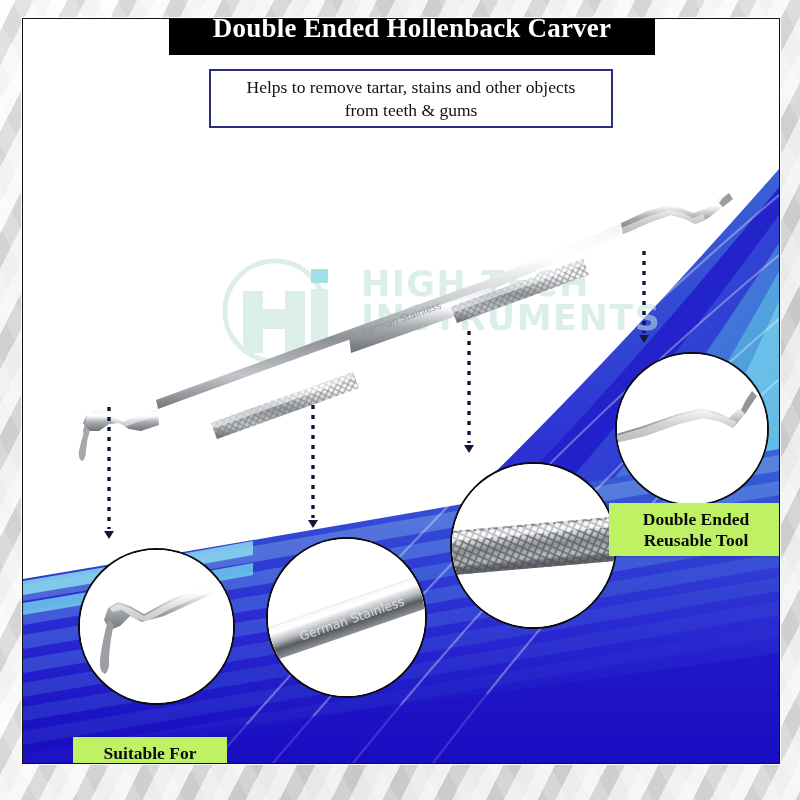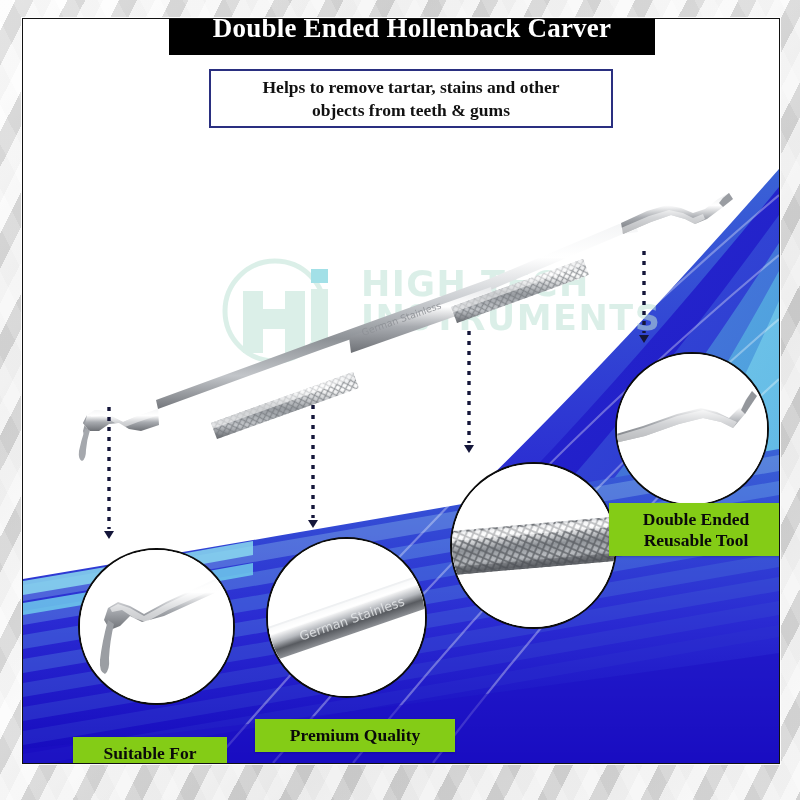--- a/index.html
+++ b/index.html
@@ -50,21 +50,21 @@
   }
 
   
   #subtitle{
     position:absolute;left:186px;top:50px;width:400px;height:55px;
     background:#ffffff;border:2px solid #2a2f80;
     display:flex;align-items:center;justify-content:center;
     z-index:29;
   }
   #subtitle .stxt{
-    color:#111111;font-size:17.5px;font-weight:bold;line-height:1.28;
+    color:#111111;font-size:17.5px;font-weight:normal;line-height:1.28;
     text-align:center;padding:0 24px;
   }
 
   
   #watermark{
     position:absolute;left:190px;top:236px;width:420px;height:110px;
     z-index:4;pointer-events:none;opacity:.55;
   }
   #wm-text{
     position:absolute;left:148px;top:12px;
@@ -80,21 +80,21 @@
   .mag{
     position:absolute;border-radius:50%;
     background:#ffffff;border:2.5px solid #0c0c0c;
     overflow:hidden;z-index:20;
   }
   .mag .inner{position:absolute;left:0;top:0;width:100%;height:100%;}
 
   
   .lbl{
     position:absolute;z-index:25;
-    background:#84cc16;
+    background:#bef264;
     color:#0a0a0a;font-weight:bold;font-size:17.5px;line-height:1.18;
     padding:6px 11px;text-align:center;white-space:pre-line;
     box-shadow:0 1px 2px rgba(0,0,0,.18);
   }
 
   
   .ptr{position:absolute;z-index:15;}
 </style>
 </head>
 <body>
@@ -338,21 +338,20 @@
         <path d="M-6 90 L28 82 L62 70 L86 64 L104 68 L116 74 L128 60 L140 42
                  L135 37 L122 54 L112 64 L100 58 L84 54 L60 60 L26 72 L-8 82 Z" fill="url(#m4)"></path>
         <path d="M128 60 L140 42 L135 37 Q128 46 124 56 Z" fill="#93969b"></path>
         <path d="M-6 90 L28 82 L62 70 L86 64 L104 68 L116 74 L120 68 L106 62 L86 56 L60 62 L26 74 L-8 84 Z" fill="#ffffff" opacity=".5"></path>
       </svg>
     </div>
 
     <div class="lbl" style="left:50px;top:718px;width:132px;">Suitable For
 Oral Care</div>
 
-    <div class="lbl" style="left:232px;top:700px;width:178px;">Premium Quality</div>
 
 
     <div class="lbl" style="left:586px;top:484px;width:152px;">Double Ended
 Reusable Tool</div>
 
     <div id="titlebar">
       <span class="ttxt">Double Ended Hollenback Carver</span>
     </div>
 
     <div id="subtitle">

